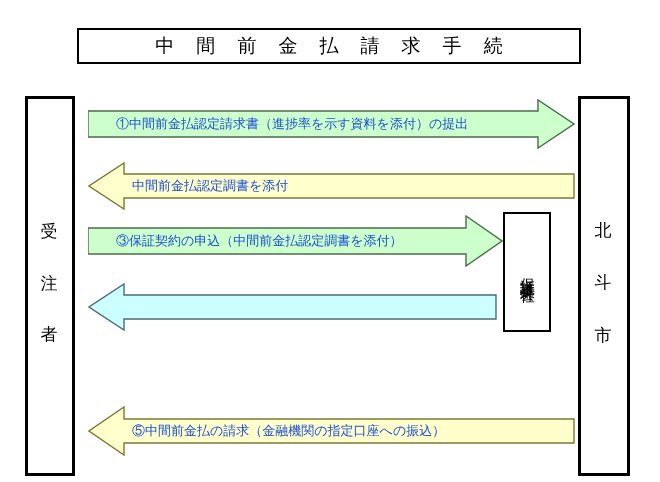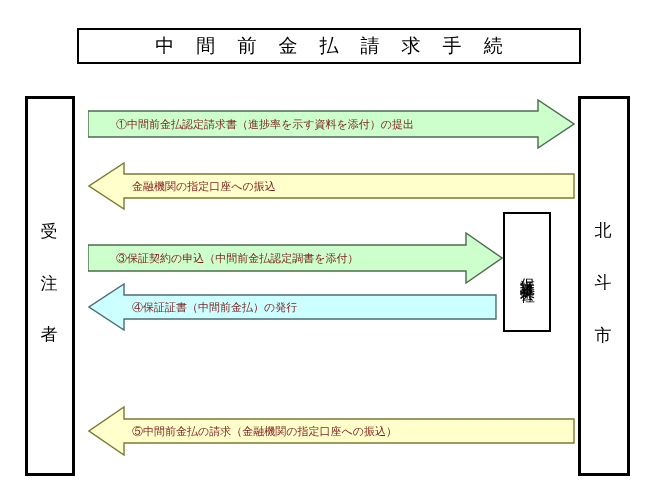--- a/index.html
+++ b/index.html
@@ -102,22 +102,22 @@
     position: absolute;
     left: 0;
     top: 0;
   }
   .flow-label {
     position: absolute;
     top: 0;
     height: 100%;
     display: flex;
     align-items: center;
-    font-size: 11px;
-    color: #7f1d1d;
+    font-size: 13px;
+    color: #1d4ed8;
     white-space: nowrap;
     font-family: Liberation Mono, monospace;
     pointer-events: none;
   }
   .flow-right .flow-label { left: 28px; }
   .flow-left  .flow-label { left: 44px; }
 </style>
 </head>
 <body>
 
@@ -139,35 +139,34 @@
     <svg width="487" height="50" viewBox="0 0 487 50">
       <polygon points="0,12 450,12 450,1 486,25 450,49 450,38 0,38" fill="#CCFFCC" stroke="#4D6B4D" stroke-width="1.4"></polygon>
     </svg>
     <span class="flow-label">①中間前金払認定請求書（進捗率を示す資料を添付）の提出</span>
   </div>
 
   <div class="flow flow-left" style="left:88px; top:162px; width:487px; height:48px;">
     <svg width="487" height="48" viewBox="0 0 487 48">
       <polygon points="486,12 36,12 36,1 1,24 36,47 36,36 486,36" fill="#FFFFCC" stroke="#7A7A34" stroke-width="1.4"></polygon>
     </svg>
-    <span class="flow-label">金融機関の指定口座への振込</span>
+    <span class="flow-label">中間前金払認定調書を添付</span>
   </div>
 
-  <div class="flow flow-right" style="left:88px; top:232px; width:485px; height:52px;">
+  <div class="flow flow-right" style="left:88px; top:215px; width:485px; height:52px;">
     <svg width="415" height="52" viewBox="0 0 415 52">
       <polygon points="0,13 378,13 378,1 414,26 378,51 378,39 0,39" fill="#CCFFCC" stroke="#4D6B4D" stroke-width="1.4"></polygon>
     </svg>
     <span class="flow-label">③保証契約の申込（中間前金払認定調書を添付）</span>
   </div>
 
   <div class="flow flow-left" style="left:88px; top:283px; width:409px; height:48px;">
     <svg width="409" height="48" viewBox="0 0 409 48">
       <polygon points="408,12 36,12 36,1 1,24 36,47 36,36 408,36" fill="#CCFFFF" stroke="#4D6B75" stroke-width="1.4"></polygon>
     </svg>
-    <span class="flow-label">④保証証書（中間前金払）の発行</span>
   </div>
 
   <div class="party-box" id="party-middle">
     <span class="party-text">保証事業会社</span>
   </div>
 
 
   <div class="flow flow-left" style="left:88px; top:406px; width:487px; height:50px;">
     <svg width="487" height="50" viewBox="0 0 487 50">
       <polygon points="486,13 36,13 36,1 1,25 36,49 36,37 486,37" fill="#FFFFCC" stroke="#7A7A34" stroke-width="1.4"></polygon>

